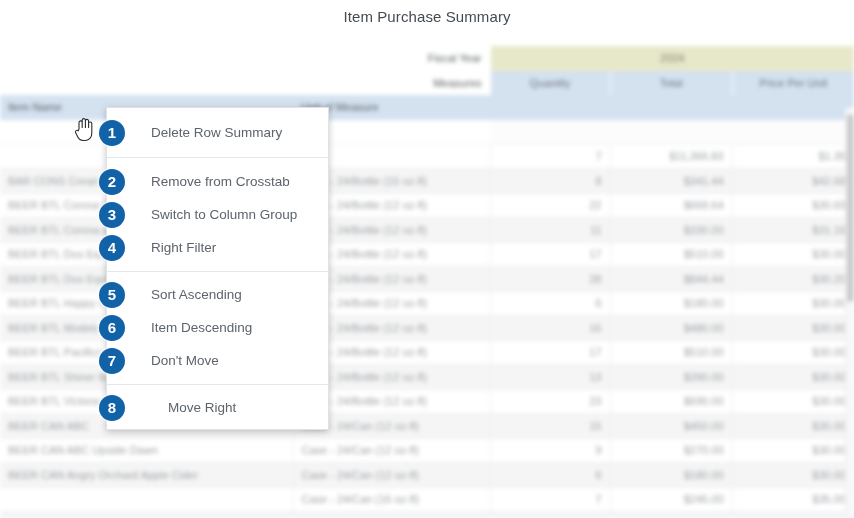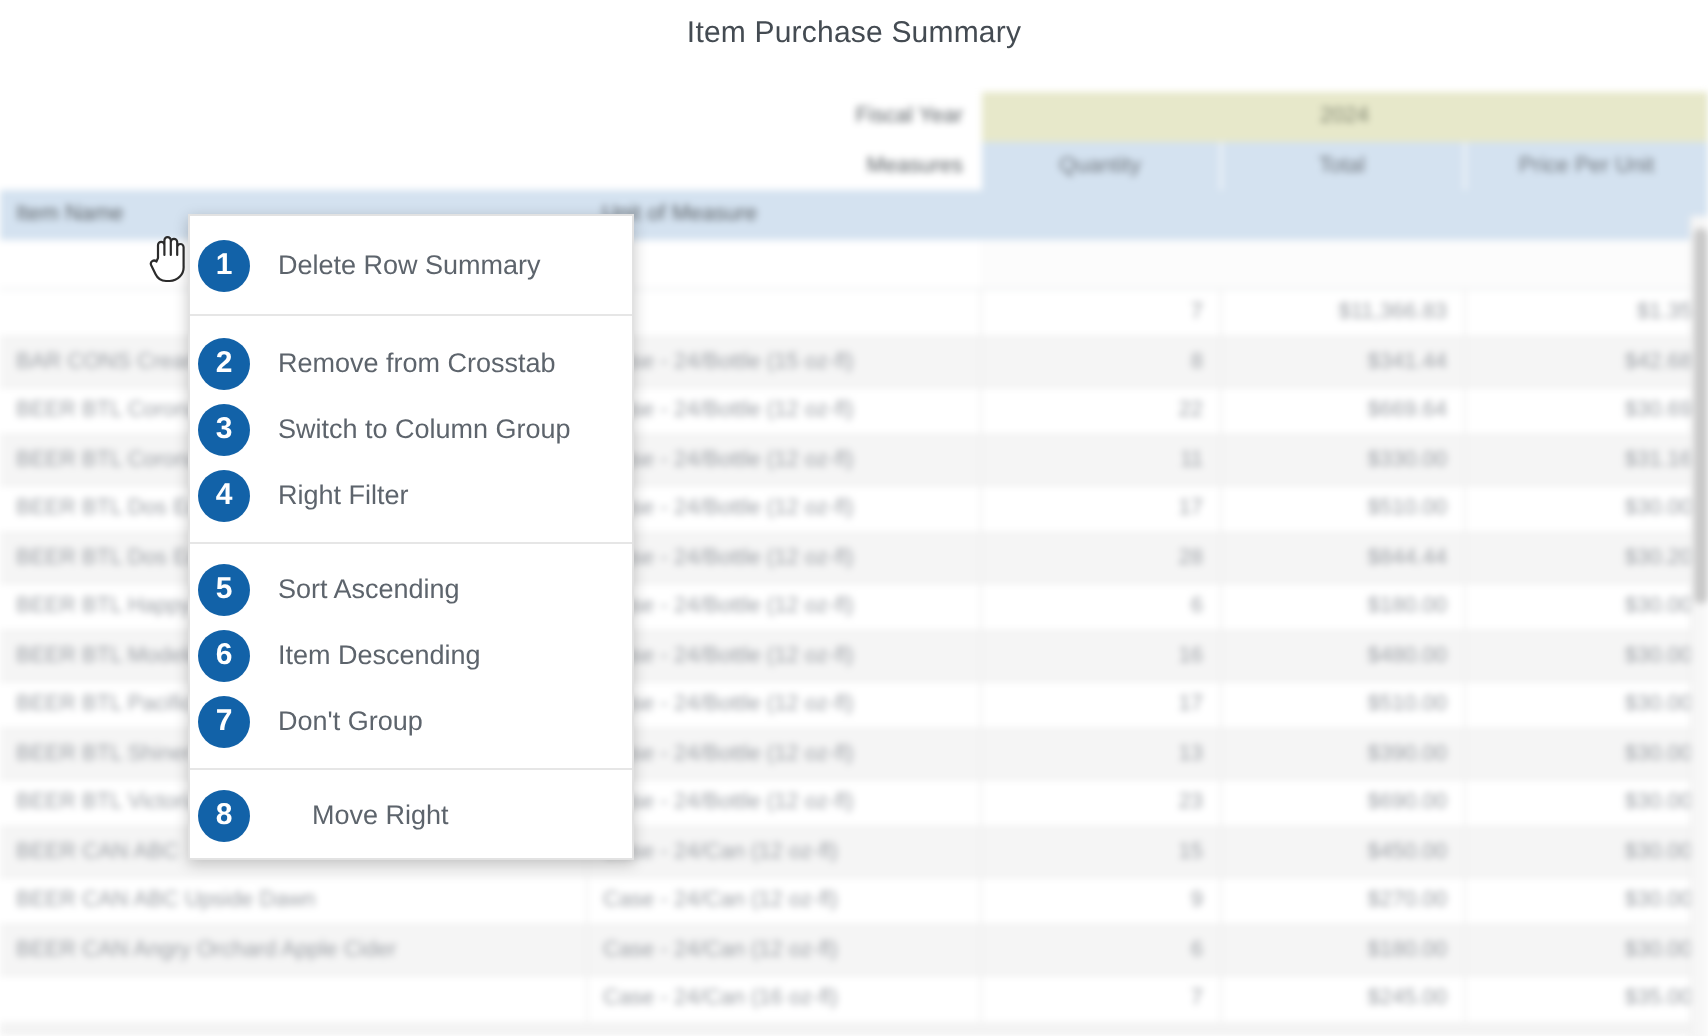--- a/index.html
+++ b/index.html
@@ -113,21 +113,21 @@
   .hscroll {
     position: absolute;
     left: 0; bottom: 0;
     width: 845px; height: 7px;
     background: #f3f3f3;
   }
 
   
   .ctxmenu {
     position: absolute;
-    left: 94px; top: 107px;
+    left: 106px; top: 107px;
     width: 223px; height: 323px;
     background: #ffffff;
     border: 1px solid #e2e2e2;
     box-shadow: 0 2px 7px rgba(0,0,0,.22);
     z-index: 40;
   }
   .mgroup + .mgroup { border-top: 1px solid #e6e6e6; }
   .mitem {
     position: relative;
     display: flex;
@@ -343,21 +343,21 @@
         </div>
       </div>
       <div class="mgroup g3">
         <div class="mitem">
           <span>Sort Ascending</span>
         </div>
         <div class="mitem">
           <span>Item Descending</span>
         </div>
         <div class="mitem">
-          <span>Don't Group</span>
+          <span>Don't Move</span>
         </div>
       </div>
       <div class="mgroup g4">
         <div class="mitem">
           <span>Move Right</span>
         </div>
       </div>
     </div>
 
   <div id="badges">

